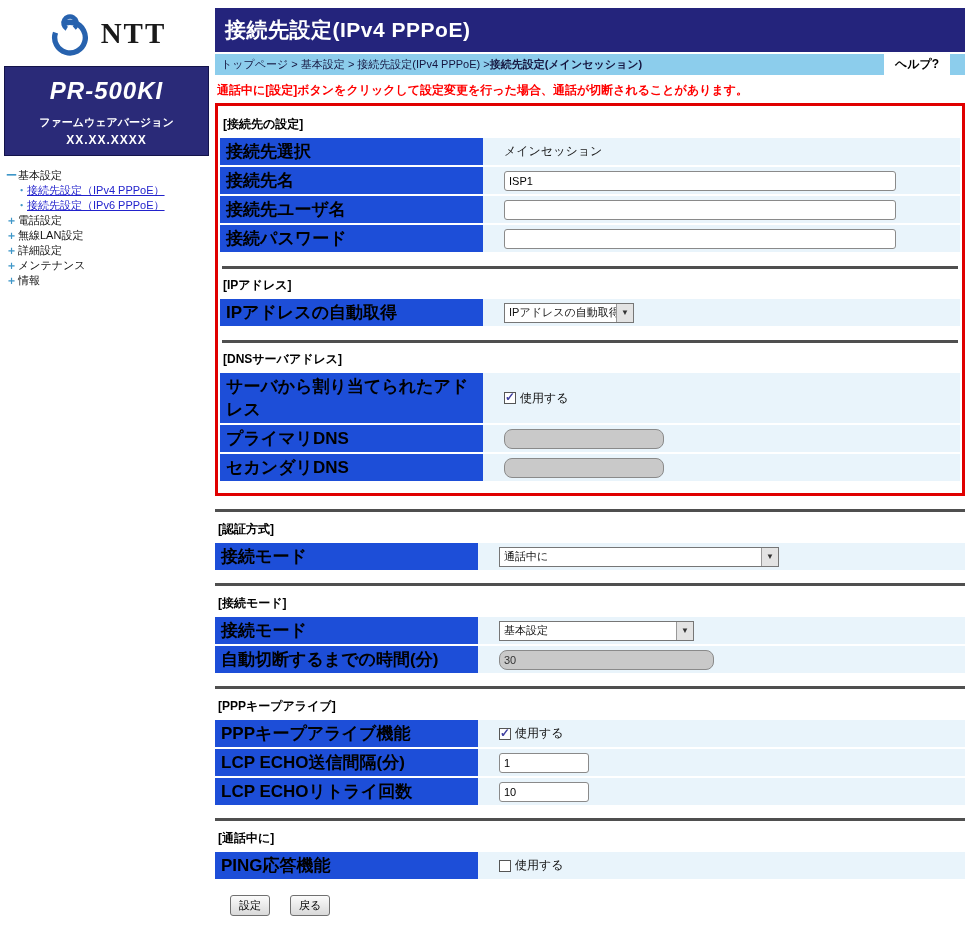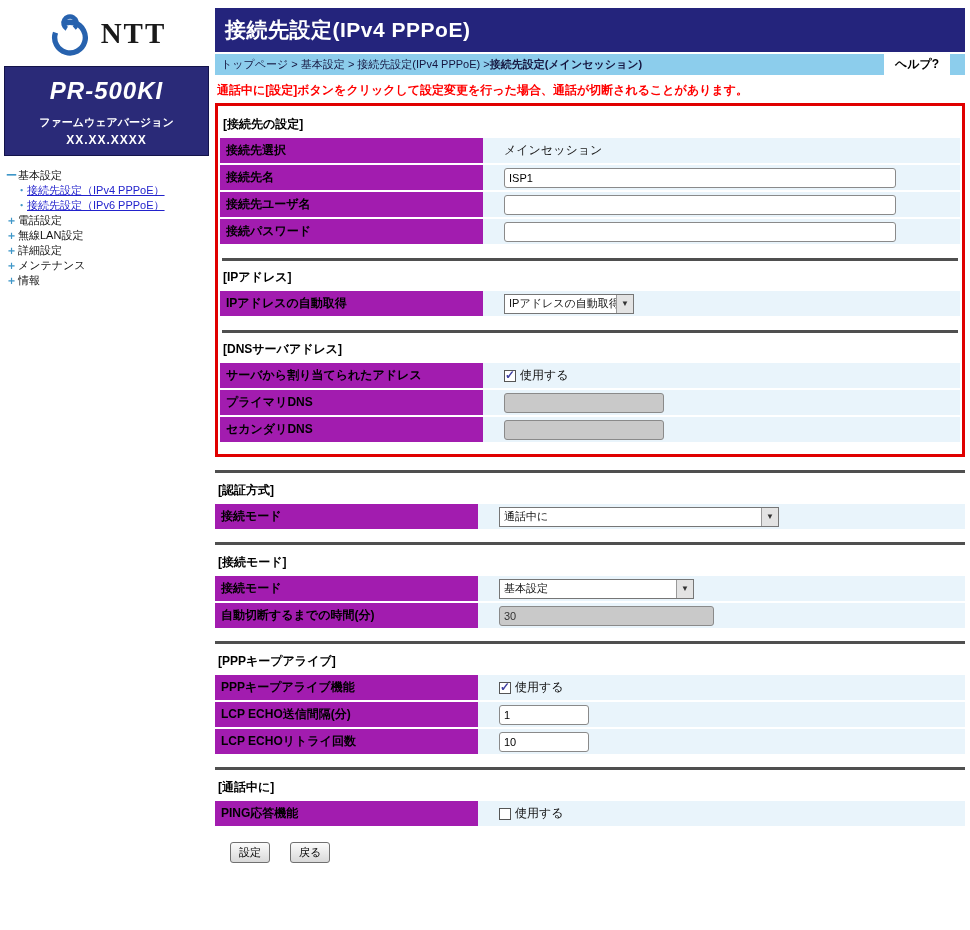--- a/index.html
+++ b/index.html
@@ -29,30 +29,30 @@
   .breadcrumb { flex:1; background:#8CCDEC; font-size:11px; display:flex; align-items:center; padding-left:6px; color:#15153f; }
   .crumb-current { font-weight:bold; }
   .help { width:66px; display:flex; align-items:center; justify-content:center; font-size:12px; font-weight:bold; color:#000; cursor:pointer; }
   .corner-sq { width:15px; background:#8CCDEC; }
   .warning { color:#FF0000; font-size:12px; margin:7px 0 4px 2px; font-weight:bold; }
 
   .red-box { border:3px solid #E00000; padding:2px 2px 10px 2px; }
   .section { margin-top:2px; }
   .sec-title { font-size:12px; font-weight:bold; color:#000; margin:8px 0 5px 3px; }
   .row { display:flex; margin-bottom:2px; min-height:25px; }
-  .lbl { width:263px; flex:0 0 263px; background:#a21caf; font-size:12px; font-weight:bold; color:#000;
+  .lbl { width:263px; flex:0 0 263px; background:#1d4ed8; font-size:17px; font-weight:bold; color:#000;
          display:flex; align-items:center; padding:2px 6px; }
   .val { flex:1; background:#E9F4FB; display:flex; align-items:center; padding:2px 21px; font-size:12px; color:#222; }
   .hr { height:3px; background:#4F4F4F; margin:13px 0 9px 0; }
   .hr-in { margin:14px 2px 8px 2px; }
 
   .ti { height:20px; border:1px solid #8a8a8a; border-radius:3px; background:#fff; font-size:11px;
         padding:1px 4px; font-family:"Liberation Sans", sans-serif; }
   .ti-wide { width:392px; }
-  .ti-dis { background:#C9C9C9; border-color:#8a8a8a; border-radius:3px; color:#333; }
+  .ti-dis { background:#C9C9C9; border-color:#8a8a8a; border-radius:8px; color:#333; }
   .w160 { width:160px; }
   .w215 { width:215px; }
   .w90 { width:90px; }
 
   .sel { display:inline-flex; align-items:center; border:1px solid #767676; background:#fff; height:20px; cursor:pointer; }
   .sel-text { font-size:11px; padding:0 4px; flex:1; white-space:nowrap; overflow:hidden; color:#111; }
   .sel-btn { width:17px; height:18px; background:#E3E3E3; border-left:1px solid #999; display:flex;
              align-items:center; justify-content:center; font-size:8px; color:#333; }
   .sel-ip { width:130px; } .sel-auth { width:280px; } .sel-mode { width:195px; }
 

